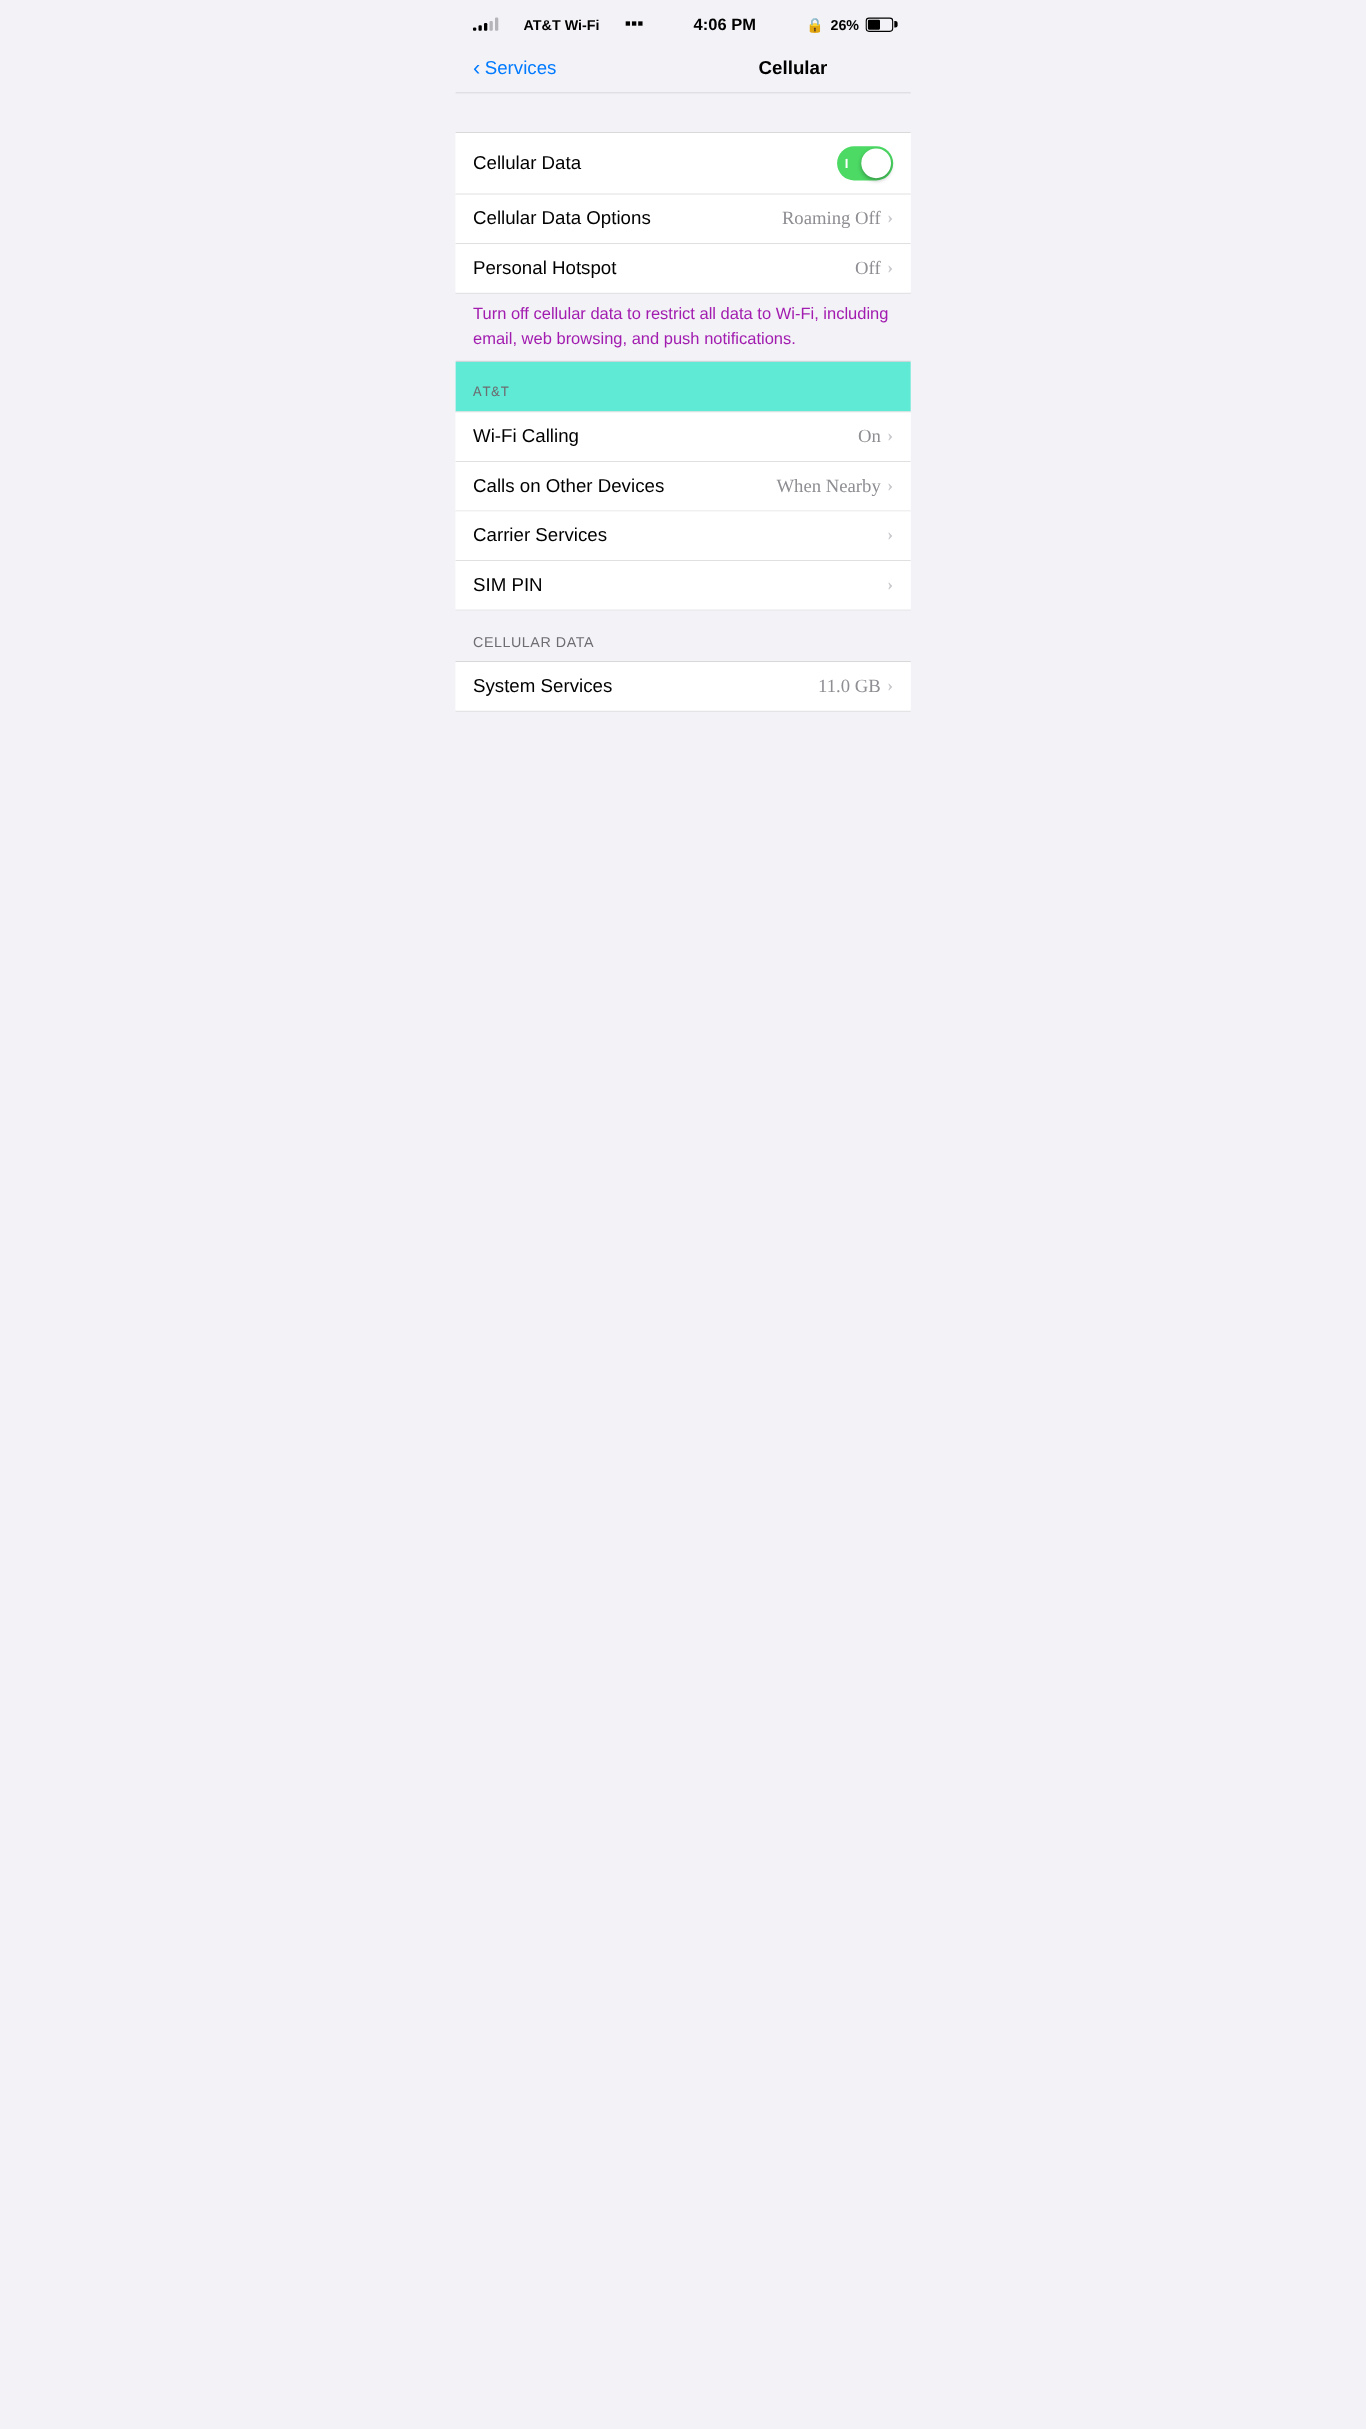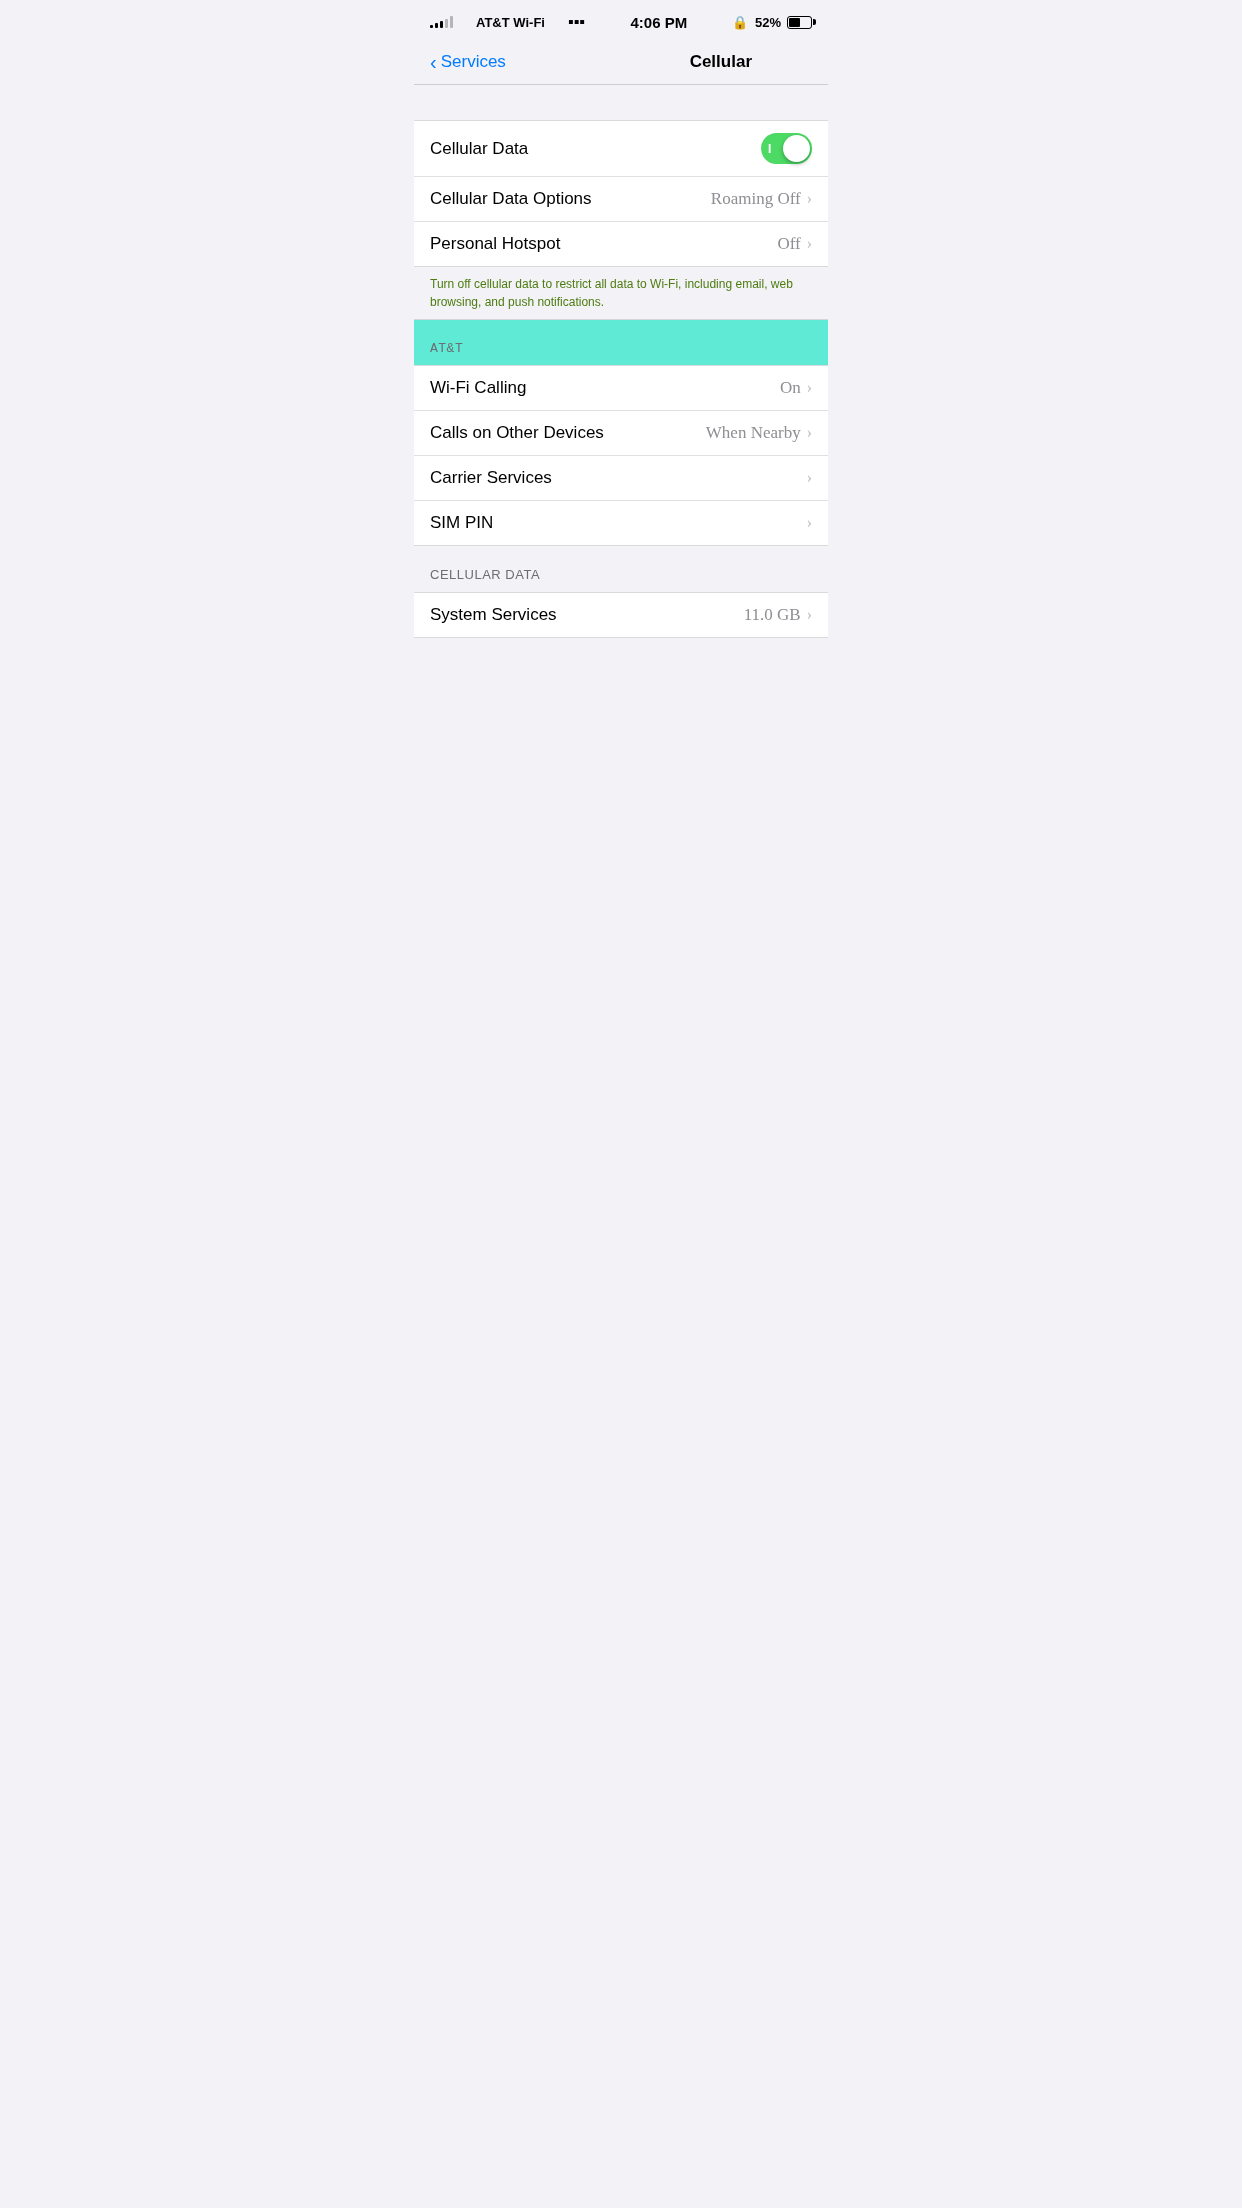--- a/index.html
+++ b/index.html
@@ -184,22 +184,22 @@
       font-weight: 600;
     }
 
     
     .info-section {
       background: #f2f2f7;
       padding: 8px 16px 8px;
       border-bottom: 1px solid rgba(0,0,0,0.12);
     }
     .info-text {
-      font-size: 12px;
-      color: #4d7c0f;
+      font-size: 15px;
+      color: #a21caf;
       line-height: 1.5;
     }
 
     
     .section-header {
       background: #5eead4;
       padding: 18px 16px 8px;
       font-family: Liberation Mono, monospace;
     }
     .section-header-text {
@@ -234,21 +234,21 @@
       <div class="signal-bar" style="height: 7px;"></div>
       <div class="signal-bar empty" style="height: 9px;"></div>
       <div class="signal-bar empty" style="height: 12px;"></div>
     </div>
     <span>AT&amp;T Wi-Fi</span>
     <span style="font-size:16px;">▪▪▪</span>
   </div>
   <div class="status-center">4:06 PM</div>
   <div class="status-right">
     <span>🔒</span>
-    <span>52%</span>
+    <span>26%</span>
     <div class="battery">
       <div class="battery-fill"></div>
     </div>
   </div>
 </div>
 
 <div class="nav-bar">
   <div class="back-button">
     <span class="back-chevron">‹</span>
     <span>Services</span>

